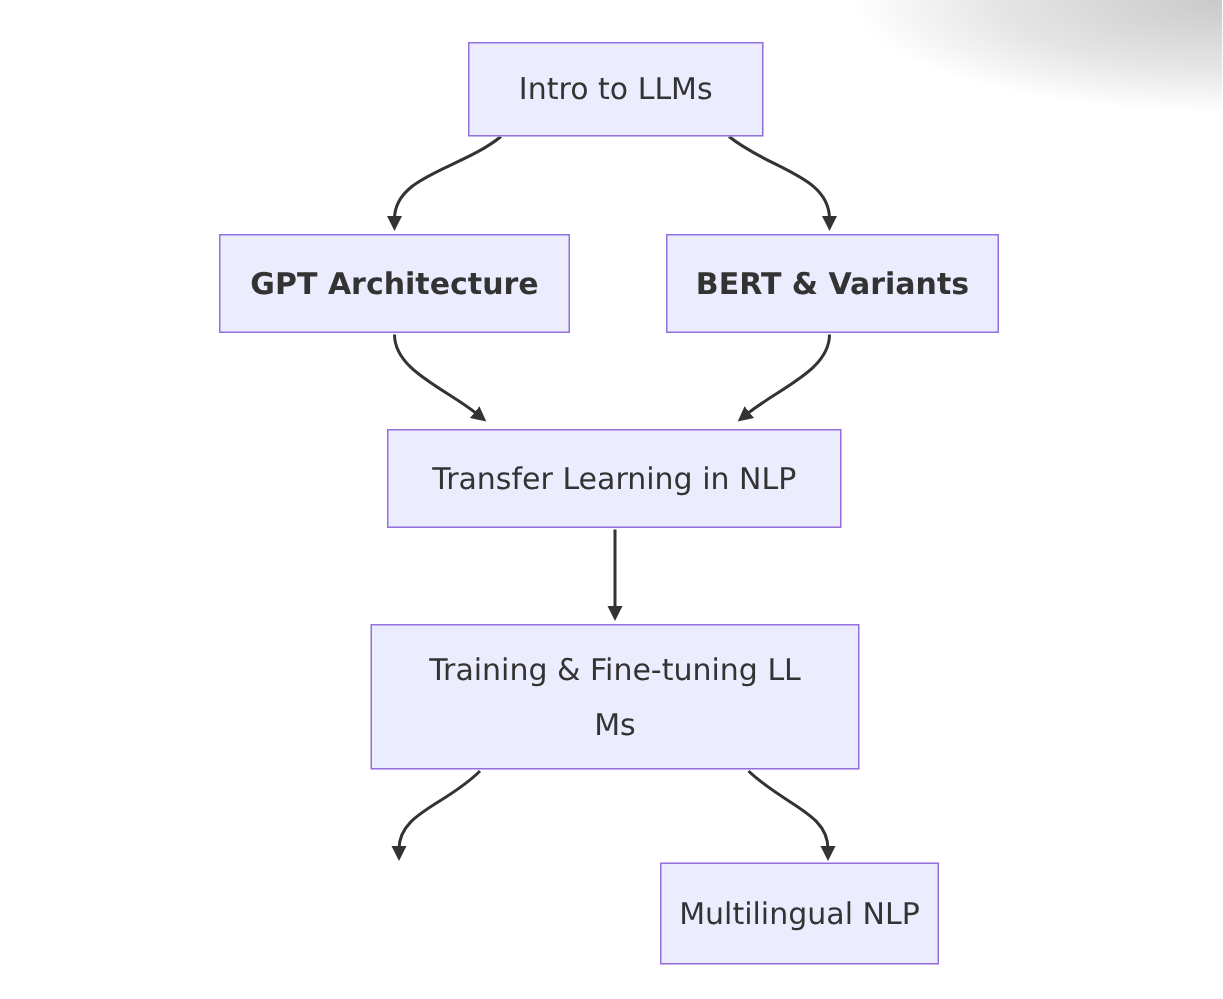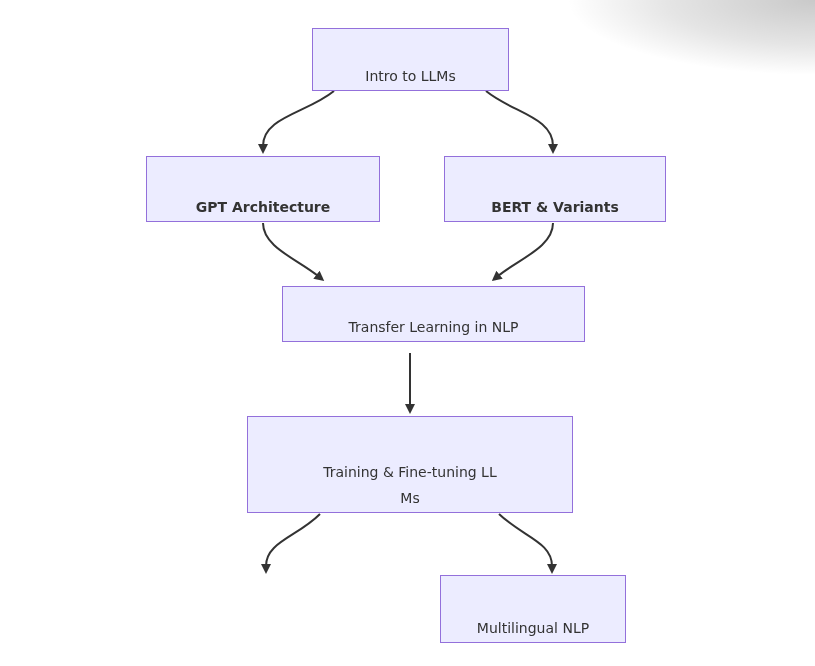--- a/index.html
+++ b/index.html
@@ -40,33 +40,33 @@
   .arrow-head {
     fill: var(--edge-color, #333333);
     stroke: none;
   }
   .node {
     position: absolute;
     box-sizing: border-box;
     background: var(--node-fill, #ECECFF);
     border: 1.5px solid var(--node-border, #9370DB);
     color: var(--text-color, #333333);
-    font-size: 14px;
+    font-size: 20px;
     line-height: 1.85;
     display: flex;
     flex-direction: column;
     align-items: center;
-    justify-content: flex-end;
+    justify-content: center;
     text-align: center;
   }
   .node span { display: block; }
   .n-intro        { left: 312px; top: 28px;  width: 197px; height: 63px; }
   .n-gpt          { left: 146px; top: 156px; width: 234px; height: 66px; font-weight: bold; }
   .n-bert         { left: 444px; top: 156px; width: 222px; height: 66px; font-weight: bold; }
-  .n-transfer     { left: 258px; top: 286px; width: 303px; height: 56px; margin-left: 24px; }
+  .n-transfer     { left: 258px; top: 286px; width: 303px; height: 66px; }
   .n-training     { left: 247px; top: 416px; width: 326px; height: 97px; }
   .n-evaluating   { left: 154px; top: 575px; width: 223px; height: 68px; }
   .n-multilingual { left: 440px; top: 575px; width: 186px; height: 68px; }
 </style>
 </head>
 <body>
 
 <div class="canvas">
 
   <div class="corner-shade"></div>

